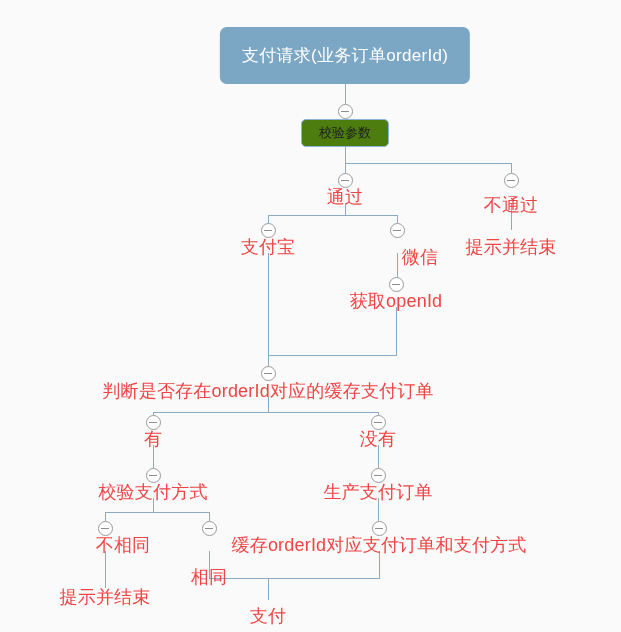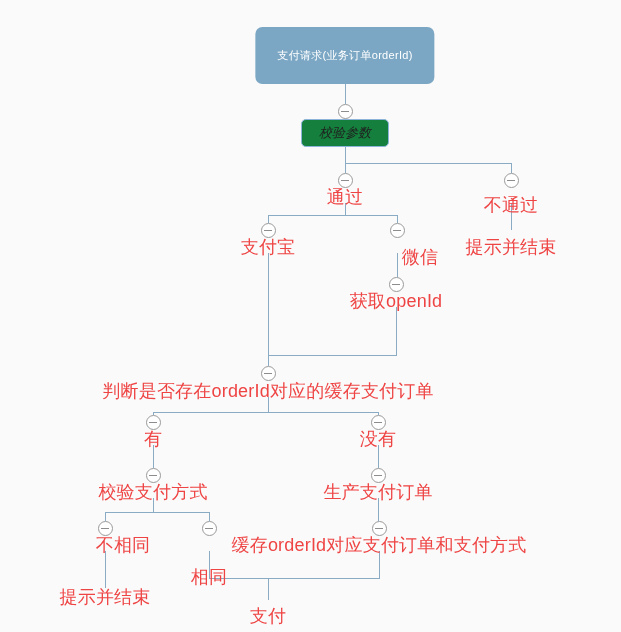--- a/index.html
+++ b/index.html
@@ -36,43 +36,42 @@
     color: #ef4444;
     letter-spacing: 0.2px;
   }
   
   .node-root {
     position: absolute;
     transform: translate(-50%, 0);
     background: #7ba7c4;
     color: #ffffff;
     border-radius: 7px;
-    font-size: 11px;
+    font-size: 17px;
     line-height: 57px;
     height: 57px;
     padding: 0 22px;
     white-space: nowrap;
     text-align: center;
     letter-spacing: 0.3px;
   }
   
   .node-box {
     position: absolute;
     transform: translate(-50%, 0);
-    background: #15803d;
+    background: #4d7c0f;
     border: 1px solid #8cb4da;
     border-radius: 5px;
     color: #1f1f1f;
     font-size: 13px;
     line-height: 26px;
     height: 26px;
     padding: 0 17px;
     white-space: nowrap;
     text-align: center;
-    font-style: italic;
   }
   
   .toggle {
     position: absolute;
     width: 15px;
     height: 15px;
     margin-left: -7.5px;
     margin-top: -7.5px;
     border: 1px solid #9a9a9a;
     border-radius: 50%;

